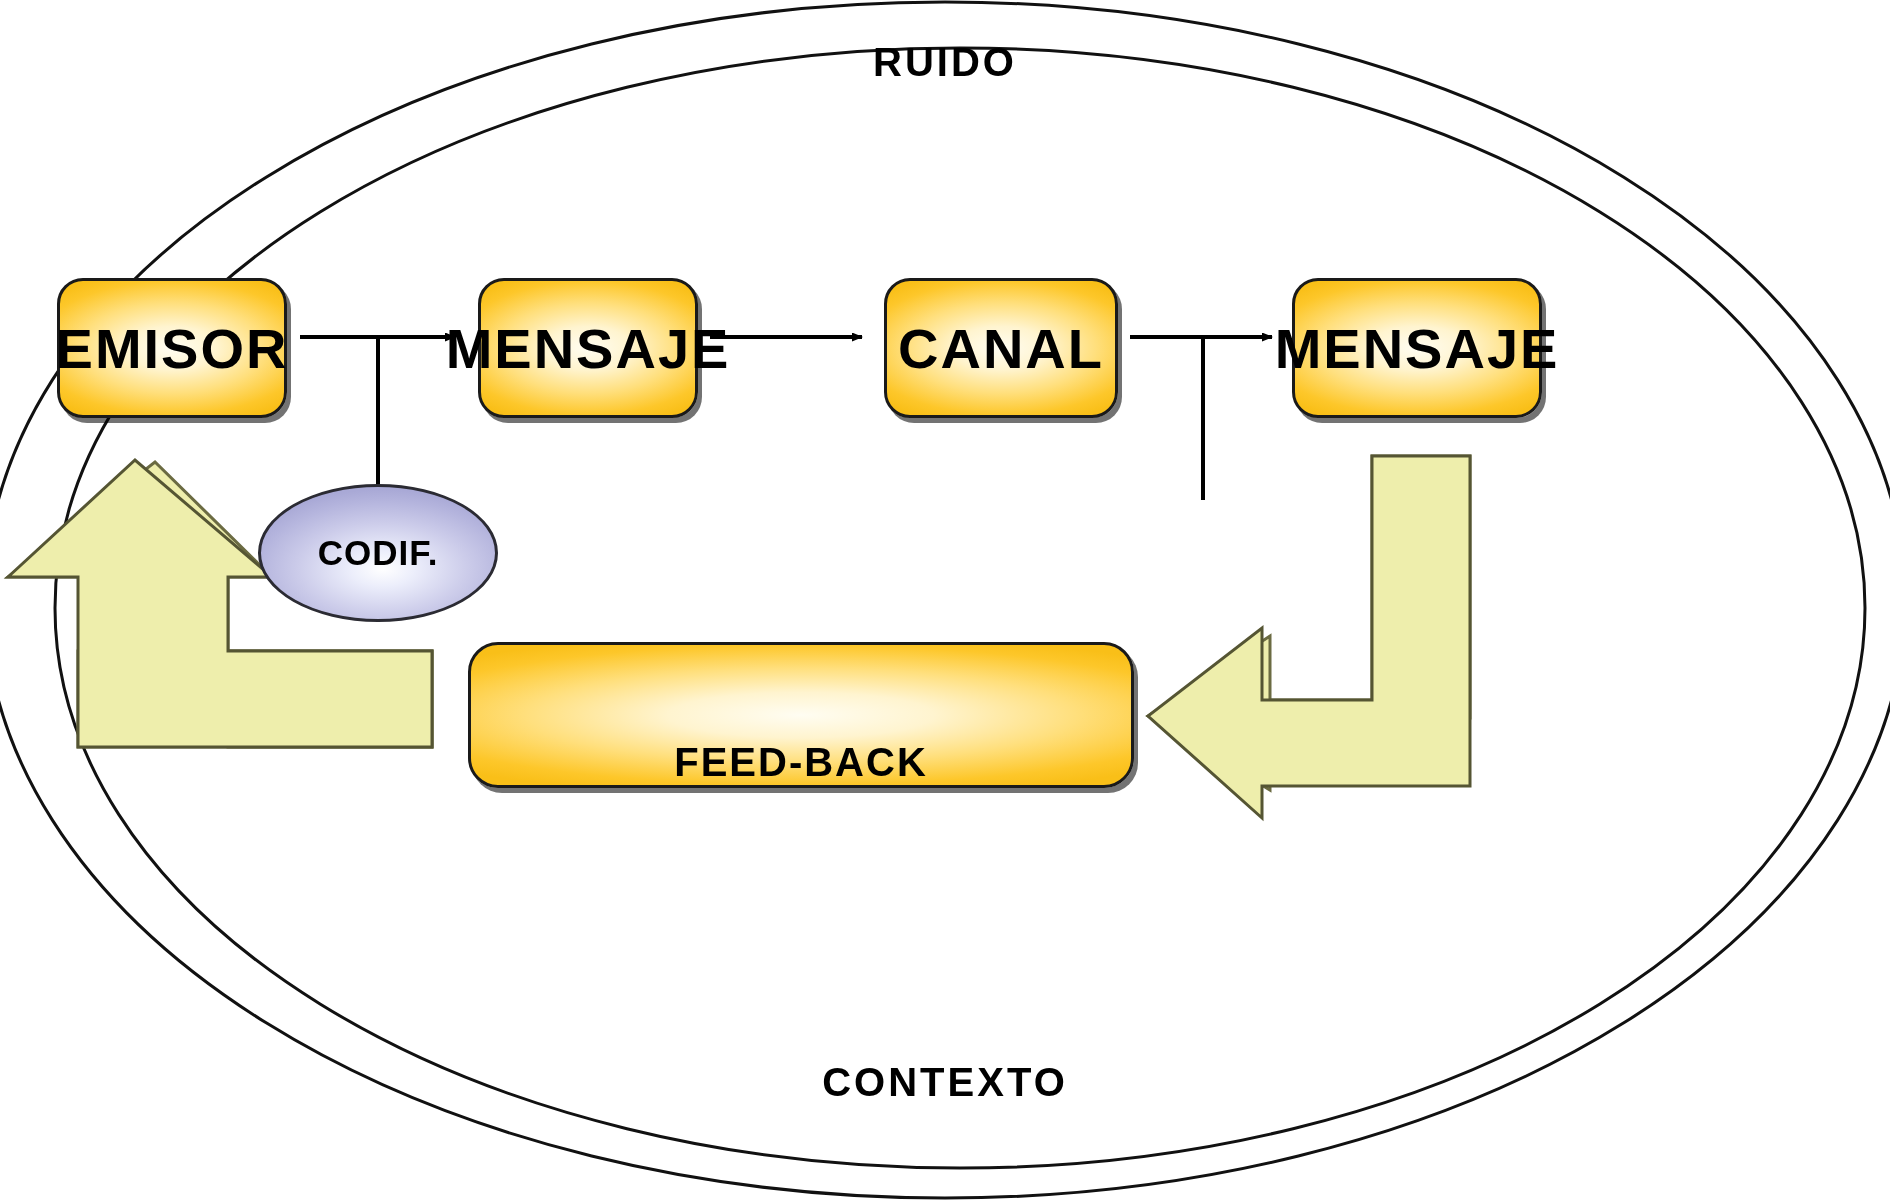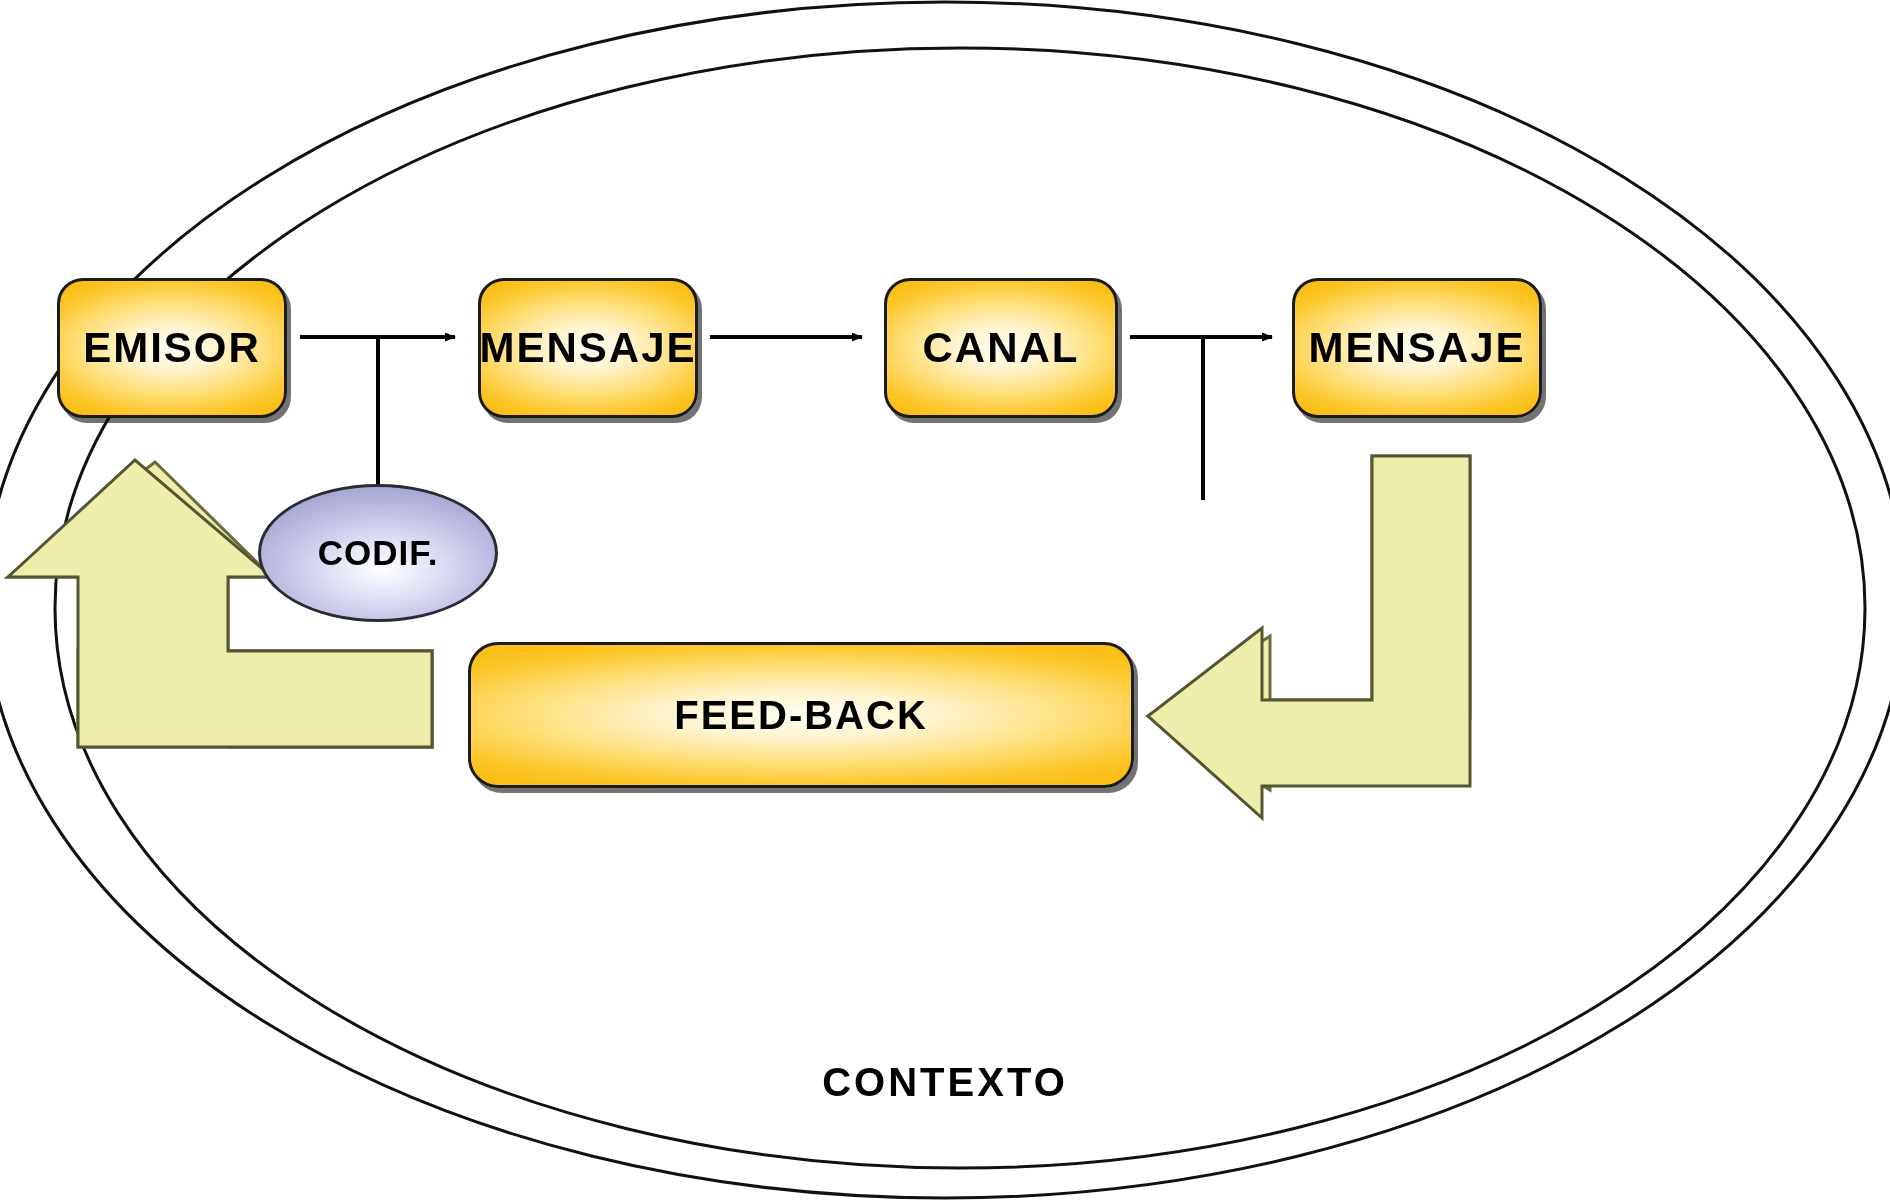--- a/index.html
+++ b/index.html
@@ -55,33 +55,34 @@
     border-radius: 26px;
     background:
       radial-gradient(ellipse 72% 58% at 50% 50%,
         #fffdf2 0%, #fff4cf 28%, #ffdf7c 58%, #fdc72a 86%, #f9bf18 100%);
     box-shadow: 4px 5px 0 rgba(0,0,0,0.55);
     display: flex;
     align-items: center;
     justify-content: center;
   }
   .pbox > span {
-    font-size: 42px;
+    font-size: 56px;
     font-weight: bold;
     letter-spacing: 2px;
     color: #000;
     white-space: nowrap;
   }
   #box-emisor   { left: 57px;   top: 278px; width: 224px; height: 134px; }
   #box-mensaje  { left: 478px;  top: 278px; width: 214px; height: 134px; }
   #box-canal    { left: 884px;  top: 278px; width: 228px; height: 134px; }
   #box-receptor { left: 1292px; top: 278px; width: 244px; height: 134px; }
   #box-feedback {
     left: 468px; top: 642px; width: 660px; height: 140px;
     border-radius: 30px;
+    align-items: flex-end;
   }
   #box-feedback > span { font-size: 40px; }
 
   
   .ebox {
     position: absolute;
     border: 3px solid #2b2b33;
     border-radius: 50%;
     background:
       radial-gradient(ellipse 62% 60% at 52% 62%,
@@ -163,16 +164,17 @@
 
   <div class="ebox" id="ell-codif">
     <span>CODIF.</span>
   </div>
 
 
   <div class="pbox" id="box-feedback">
     <span>FEED-BACK</span>
   </div>
 
+  <div class="label ring-label" id="ruido-label">RUIDO</div>
 
   <div class="label ring-label" id="contexto-label">CONTEXTO</div>
 
 </div>
 
 </body></html>

